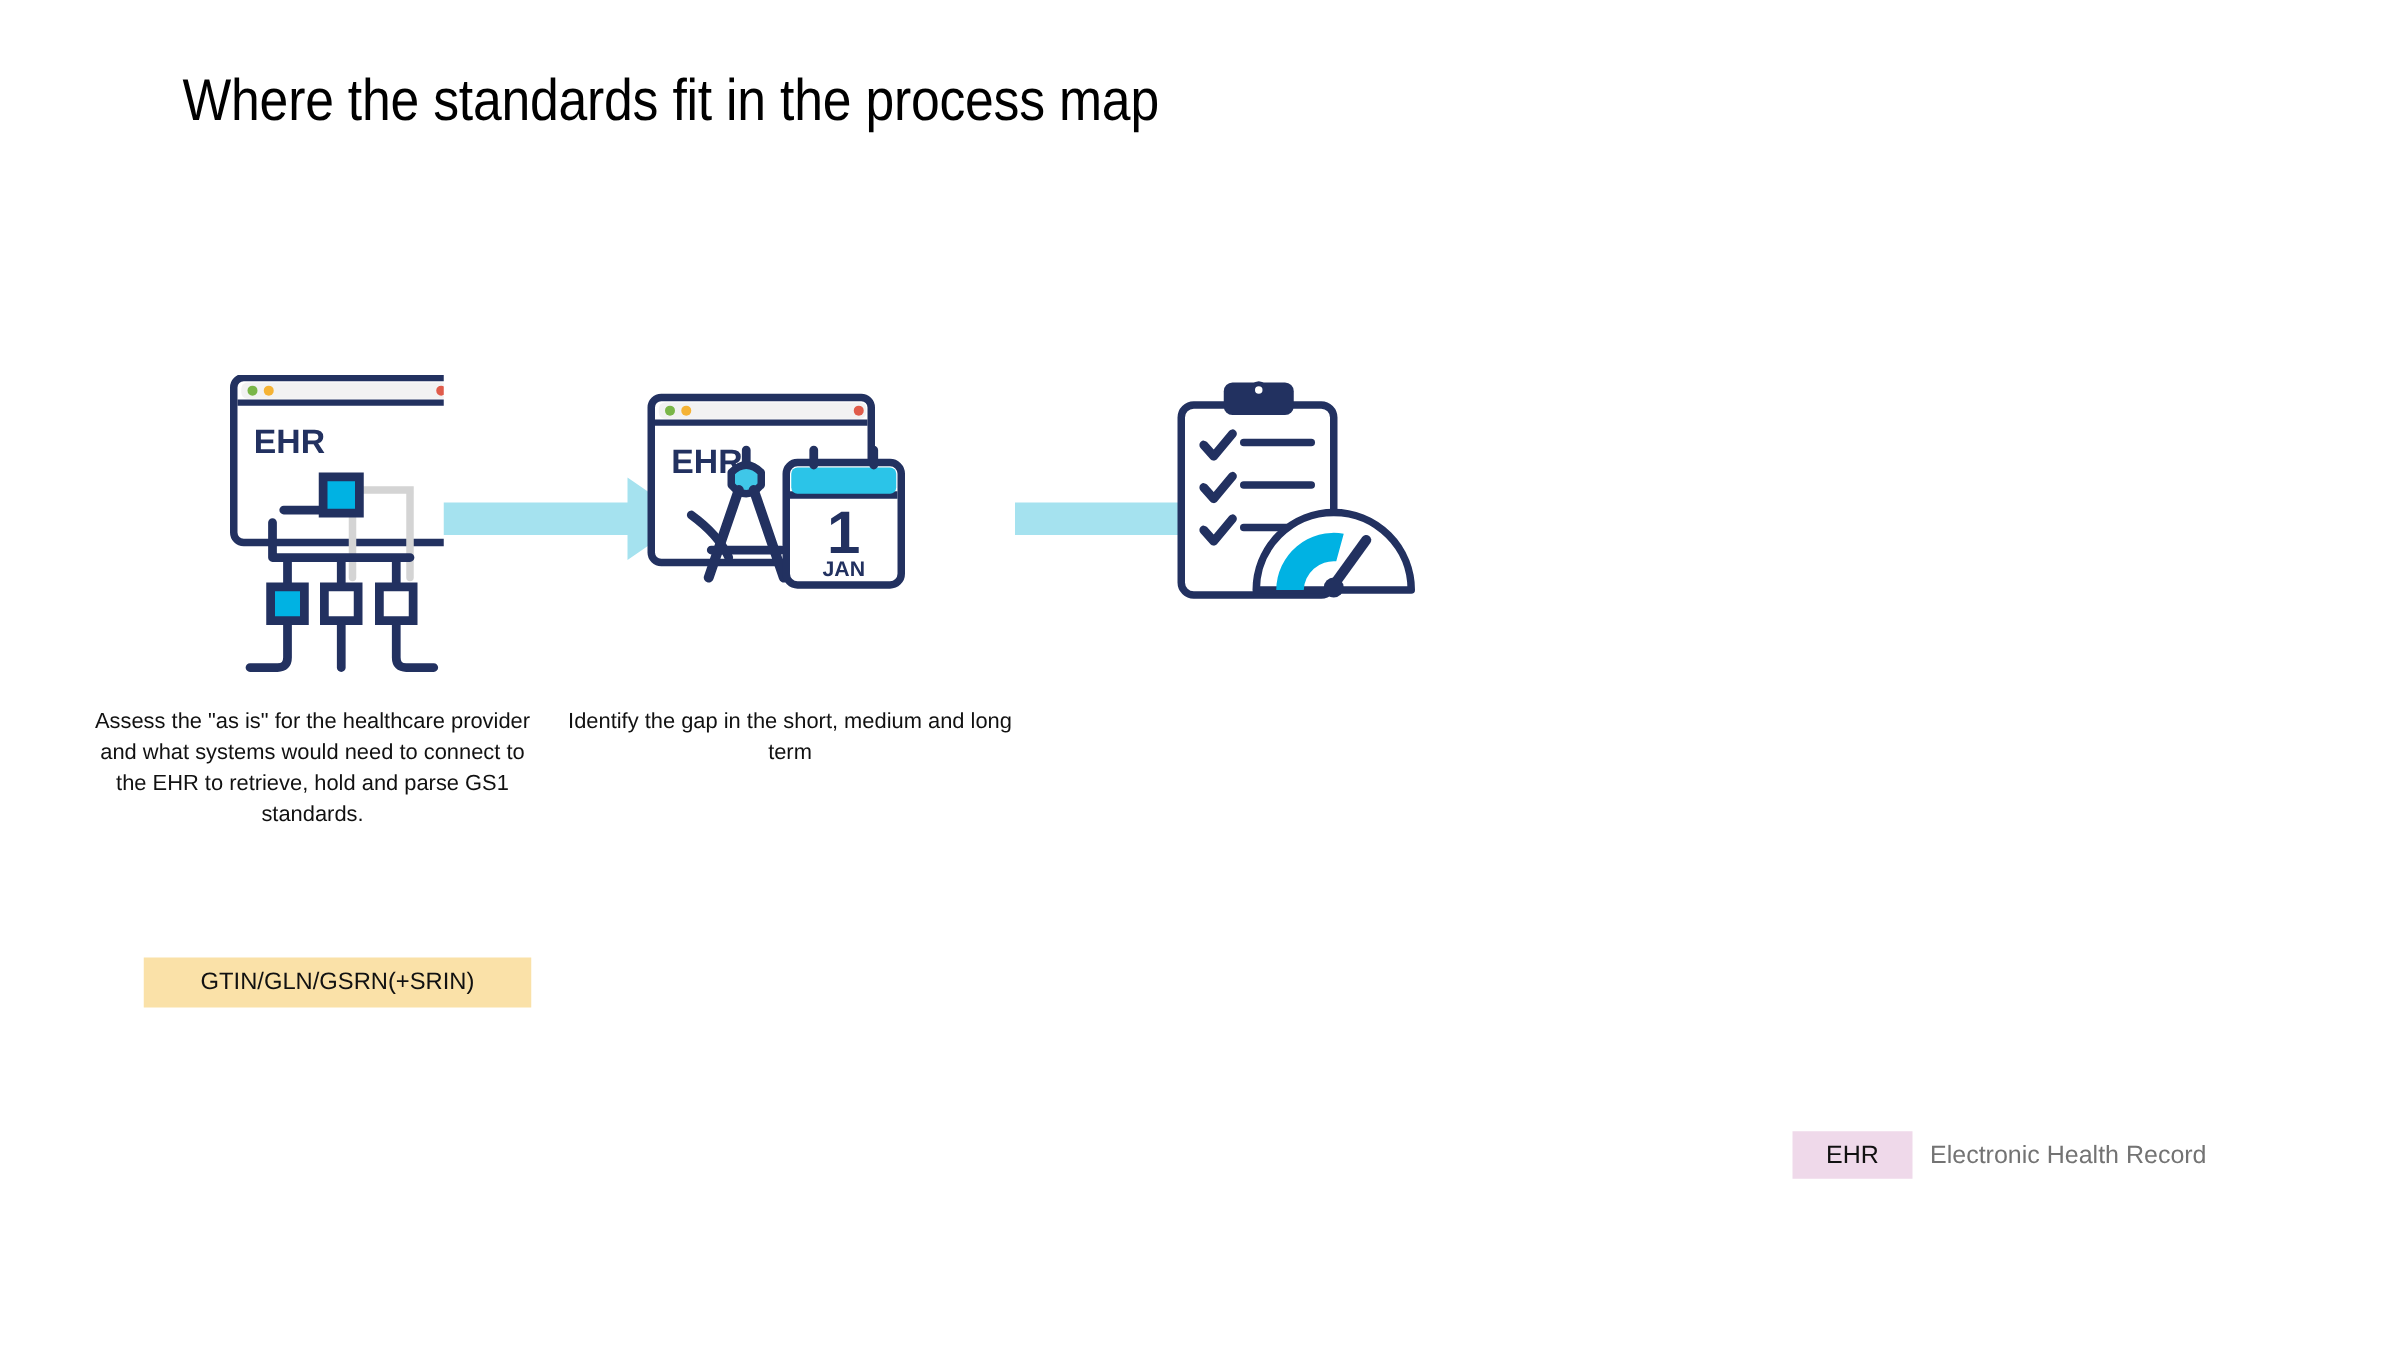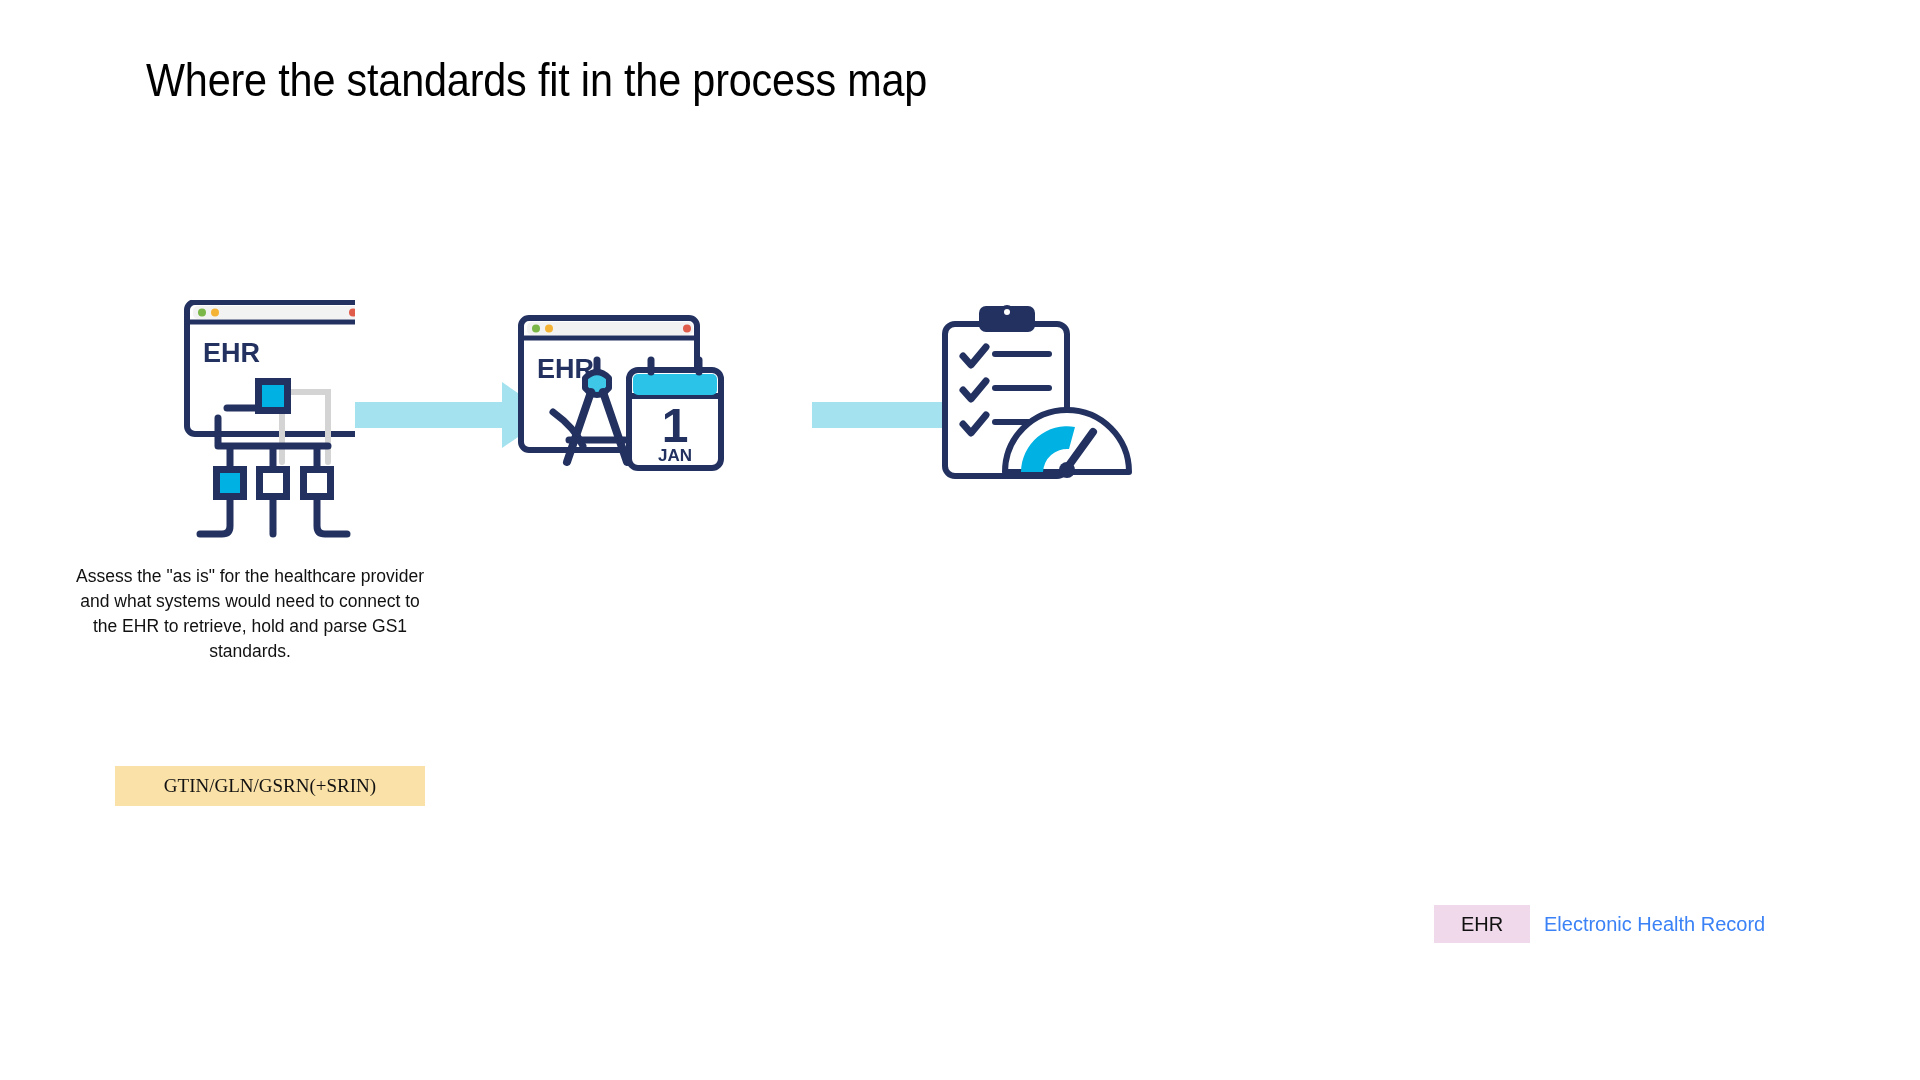--- a/index.html
+++ b/index.html
@@ -83,21 +83,20 @@
     left: 115px;
     top: 766px;
     width: 310px;
     height: 40px;
     background: #fae1a8;
     display: flex;
     align-items: center;
     justify-content: center;
     font-size: 19px;
     color: #111111;
-    font-family: Liberation Serif, serif;
   }
 
   
   .legend {
     position: absolute;
     left: 1434px;
     top: 905px;
     display: flex;
     align-items: center;
   }
@@ -107,21 +106,21 @@
     background: #efd9ea;
     display: flex;
     align-items: center;
     justify-content: center;
     font-size: 20px;
     color: #111111;
   }
   .legend-text {
     margin-left: 14px;
     font-size: 20px;
-    color: #3b82f6;
+    color: #737373;
   }
 </style>
 </head>
 <body>
 
 <div class="slide">
 
   <div class="slide-title">Where the standards fit in the process map</div>
 
   <div class="arrow" id="arrow-1">
@@ -203,20 +202,21 @@
 
           <rect x="112" y="70" width="92" height="98" rx="9" fill="#ffffff" stroke="#223160" stroke-width="6"></rect>
           <path d="M115,96 h86" stroke="#223160" stroke-width="6" fill="none"></path>
           <rect x="116" y="74" width="84" height="21" rx="5" fill="#2bc4e8"></rect>
           <path d="M134,72 v-12" stroke="#223160" stroke-width="7" fill="none" stroke-linecap="round"></path>
           <path d="M182,72 v-12" stroke="#223160" stroke-width="7" fill="none" stroke-linecap="round"></path>
           <text x="158" y="142" text-anchor="middle" font-family="Liberation Sans, sans-serif" font-size="48" font-weight="700" fill="#223160">1</text>
           <text x="158" y="161" text-anchor="middle" font-family="Liberation Sans, sans-serif" font-size="17" font-weight="700" fill="#223160">JAN</text>
         </svg>
       </div>
+      <div class="step-caption">Identify the gap in the short, medium and long term</div>
     </div>
 
     <div class="step" id="step-3">
       <div class="step-art">
         <svg width="230" height="250" viewBox="0 0 230 250">
 
           <rect x="28" y="24" width="122" height="152" rx="10" fill="#ffffff" stroke="#223160" stroke-width="6"></rect>
 
           <rect x="62" y="6" width="56" height="26" rx="7" fill="#223160"></rect>
           <circle cx="90" cy="12" r="7" fill="#223160"></circle>

